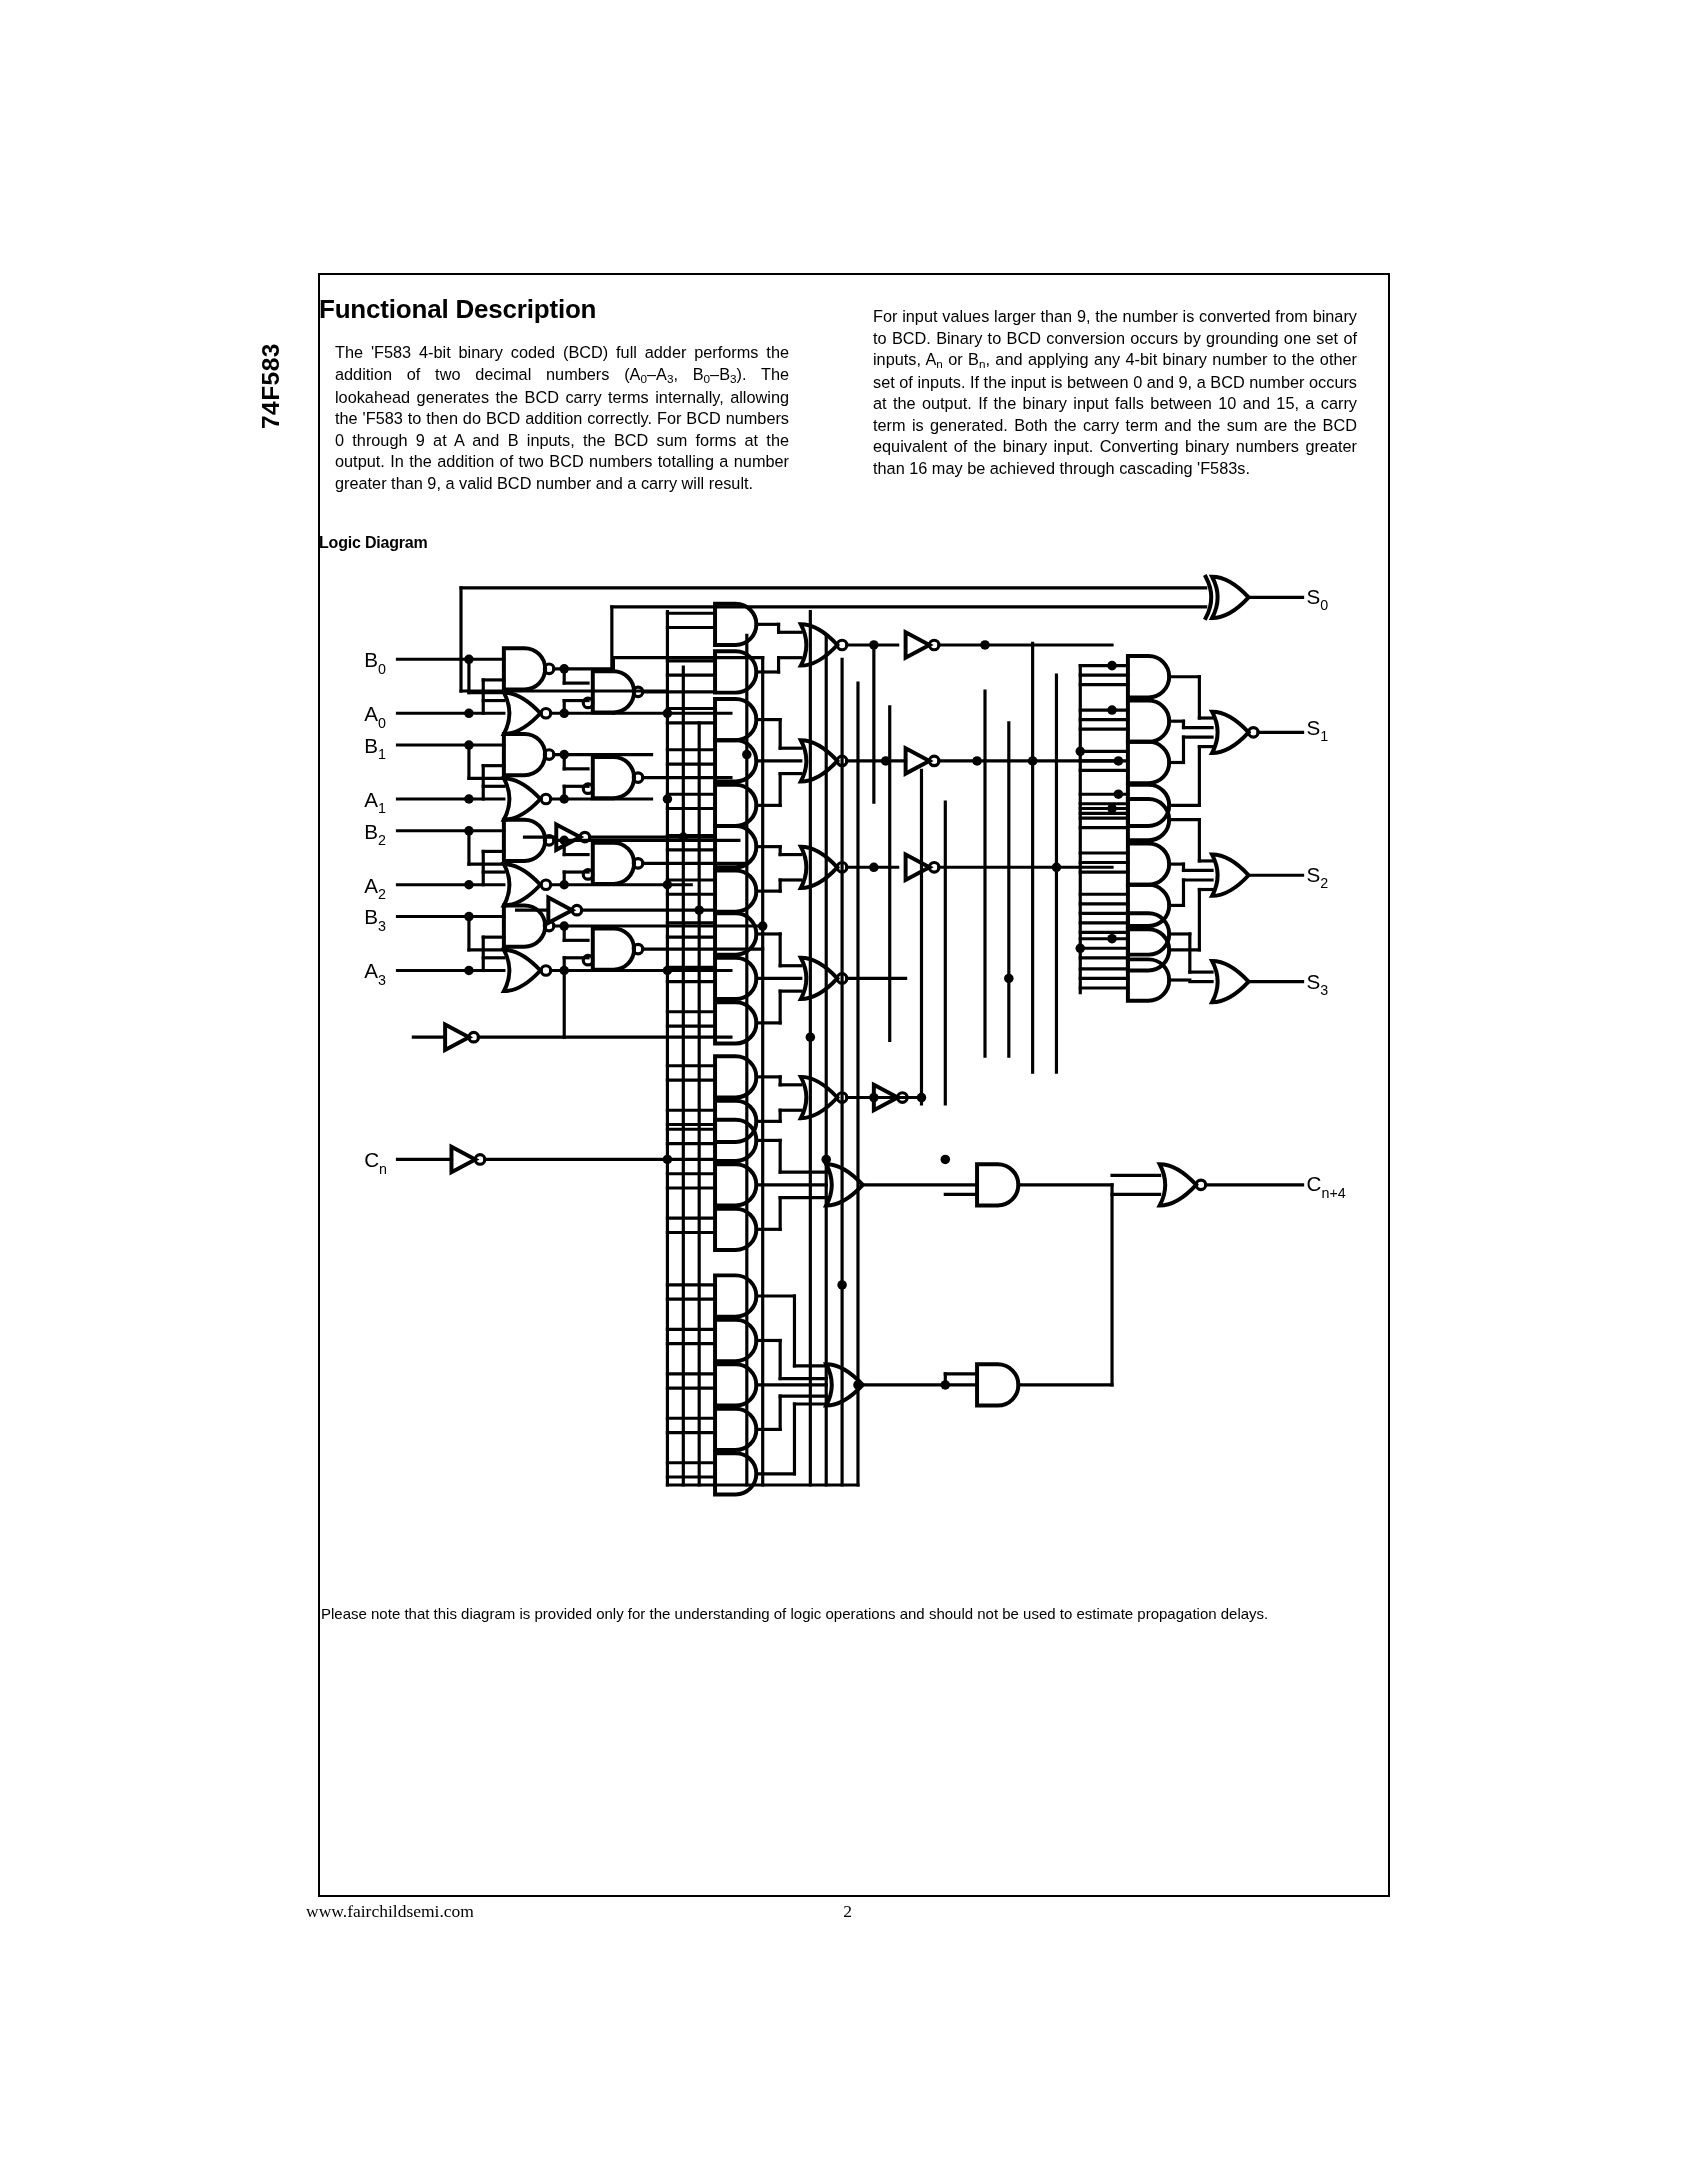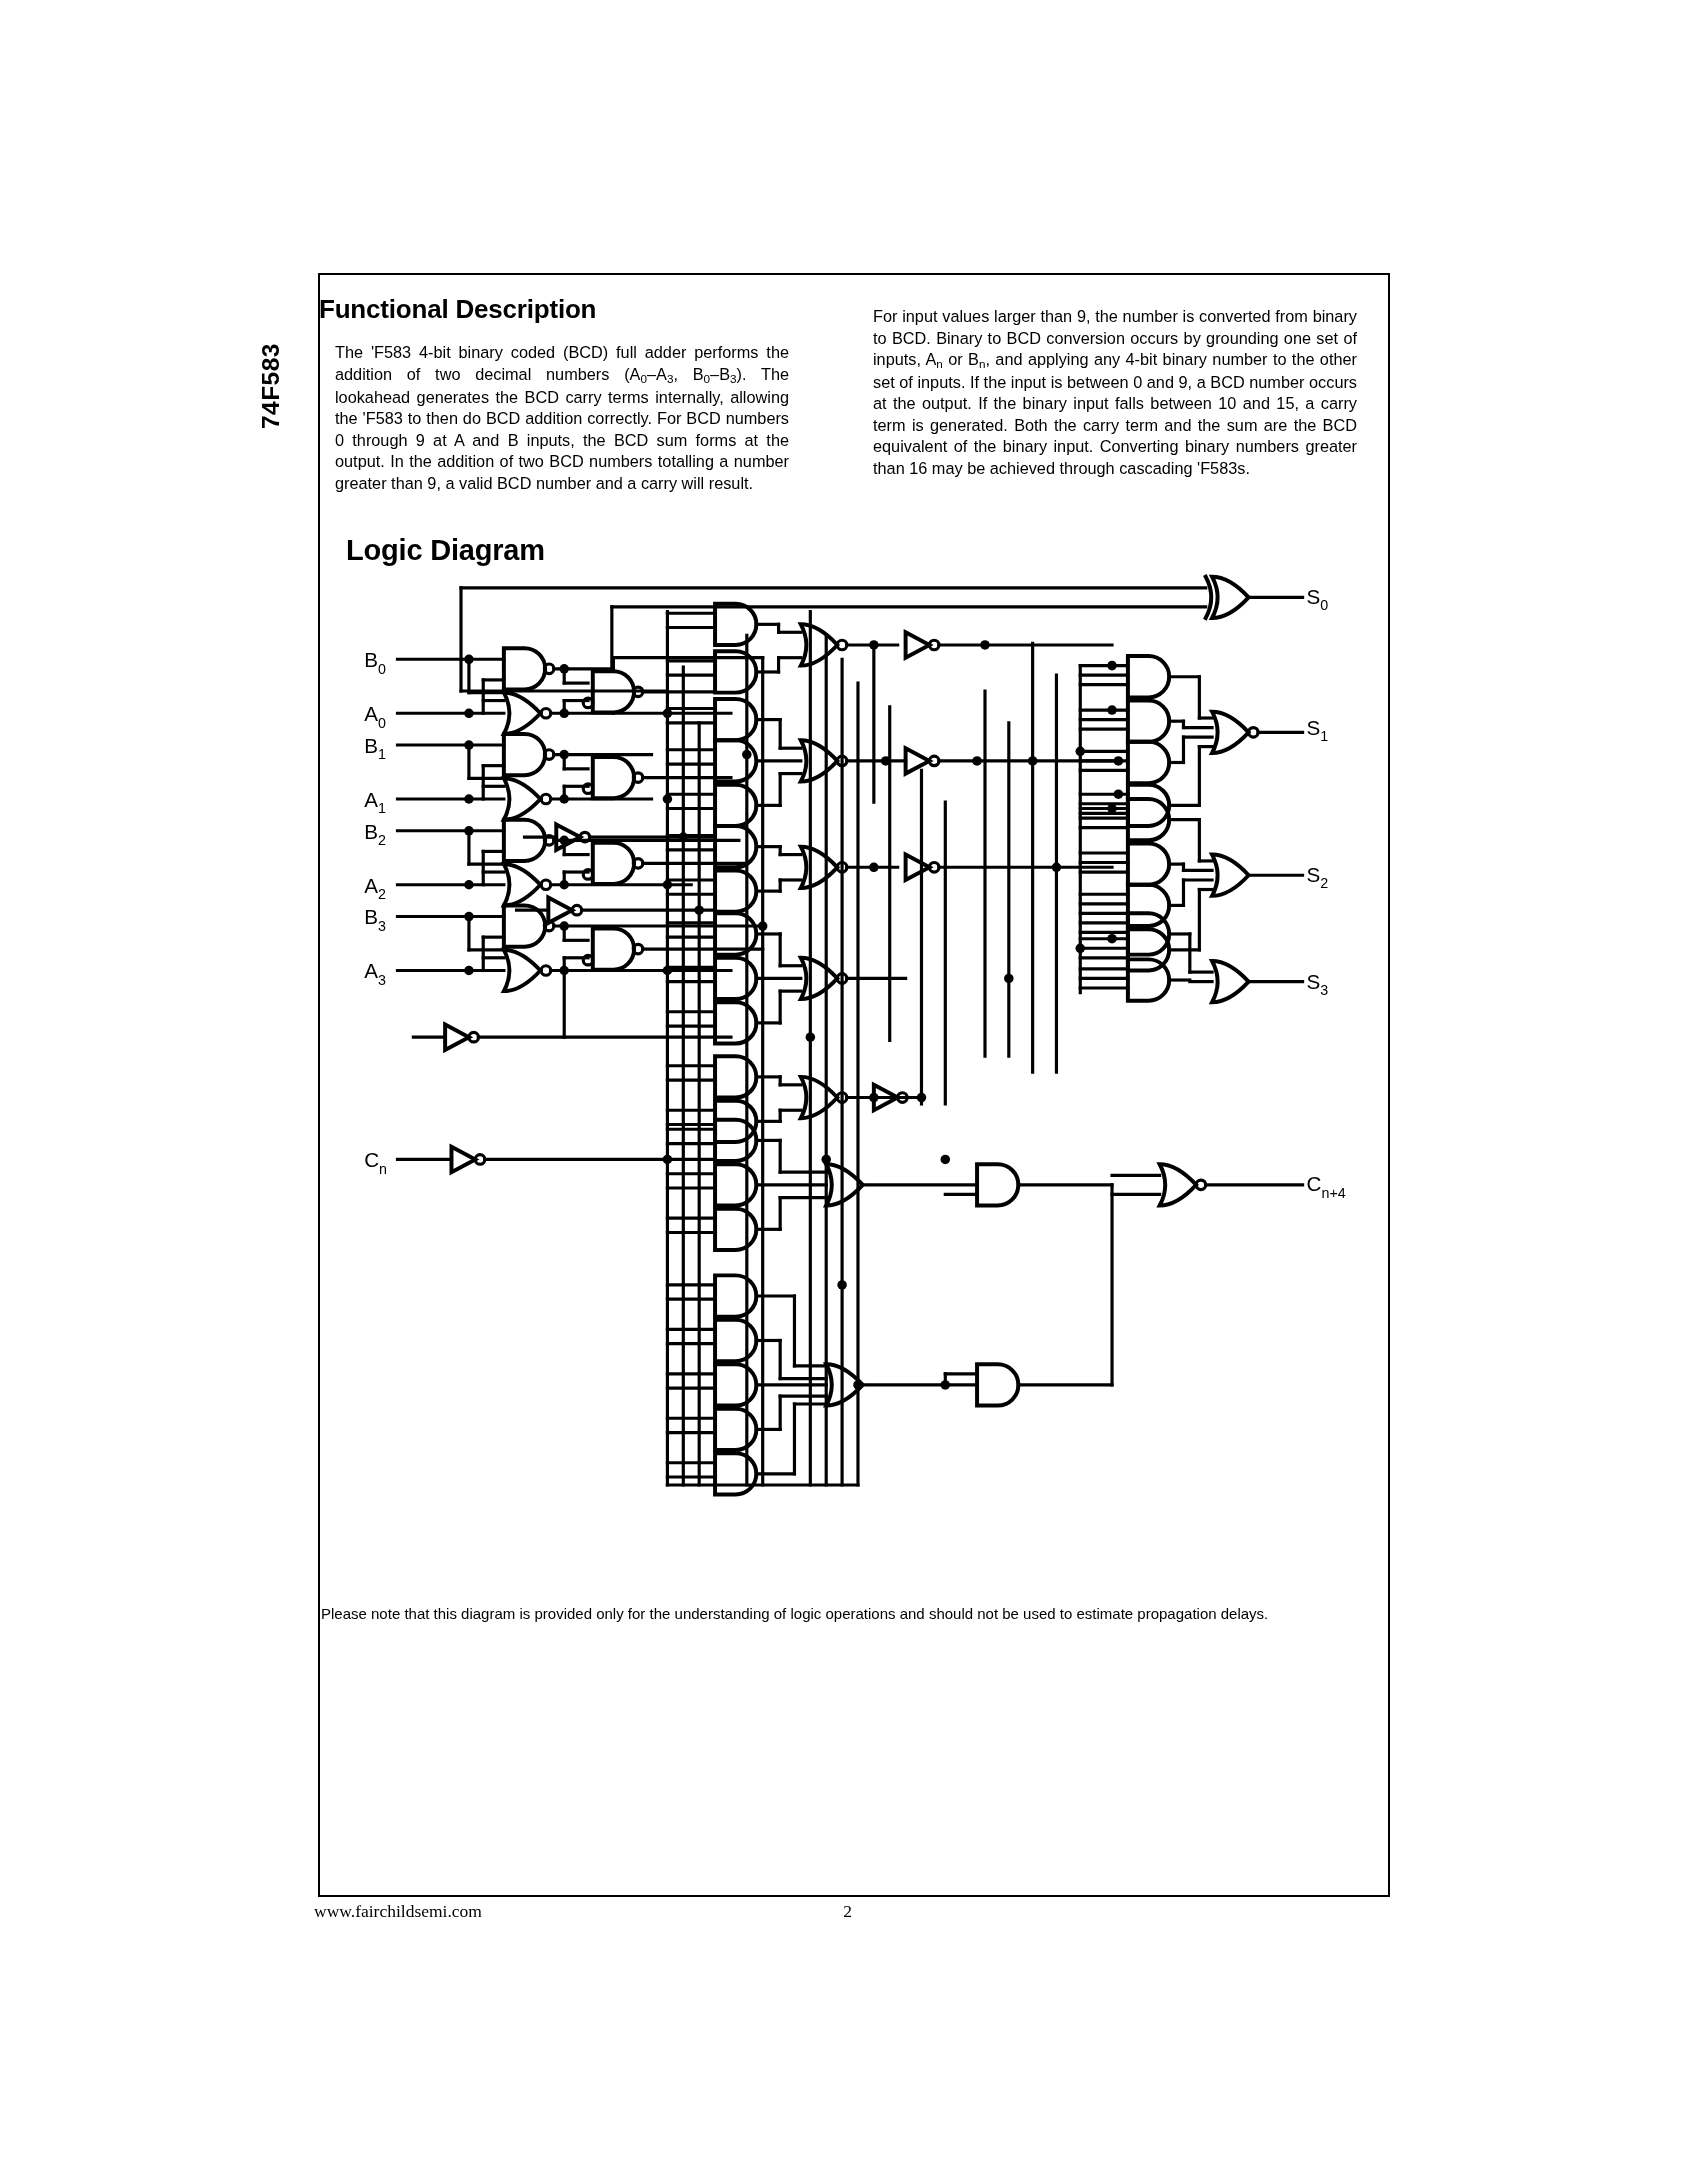--- a/index.html
+++ b/index.html
@@ -28,36 +28,36 @@
   #col-left{left:319px;top:292px;width:486px;}
   #col-right{left:857px;top:290px;width:516px;}
   h2.sec-title{
     font-size:26px;font-weight:bold;margin:0 0 9.5px 0;letter-spacing:-0.2px;
   }
   p.body{margin:16px;}
   sub{font-size:0.72em;vertical-align:-0.28em;}
   
   #logic-title{
     position:absolute;left:319px;top:534px;
-    font-size:29px;font-weight:bold;letter-spacing:-0.2px;margin-left:27px;
+    font-size:16px;font-weight:bold;letter-spacing:-0.2px;
   }
   
   #diagram-wrap{position:absolute;left:318px;top:564px;width:1072px;height:1048px;}
   #diagram{display:block;}
   
   #diagram-note{
     position:absolute;left:321px;top:1605px;width:1056px;
     font-size:15px;
   }
   
   #footer{
     position:absolute;left:306px;top:1901px;width:1083px;height:32px;
     font-family:"Liberation Serif", serif;font-size:17.5px;
   }
-  #footer-url{position:absolute;left:8px;top:0;}
+  #footer-url{position:absolute;left:0;top:0;}
   #footer-page{position:absolute;left:0;top:0;width:1083px;text-align:center;}
   .diagram-text{font-family:"Liberation Sans",sans-serif;font-size:26px;}
   .diagram-sub{font-size:18px;}
 </style>
 </head>
 <body>
 
 <div id="side-label">
   <div id="side-label-inner">74F583</div>
 </div>

